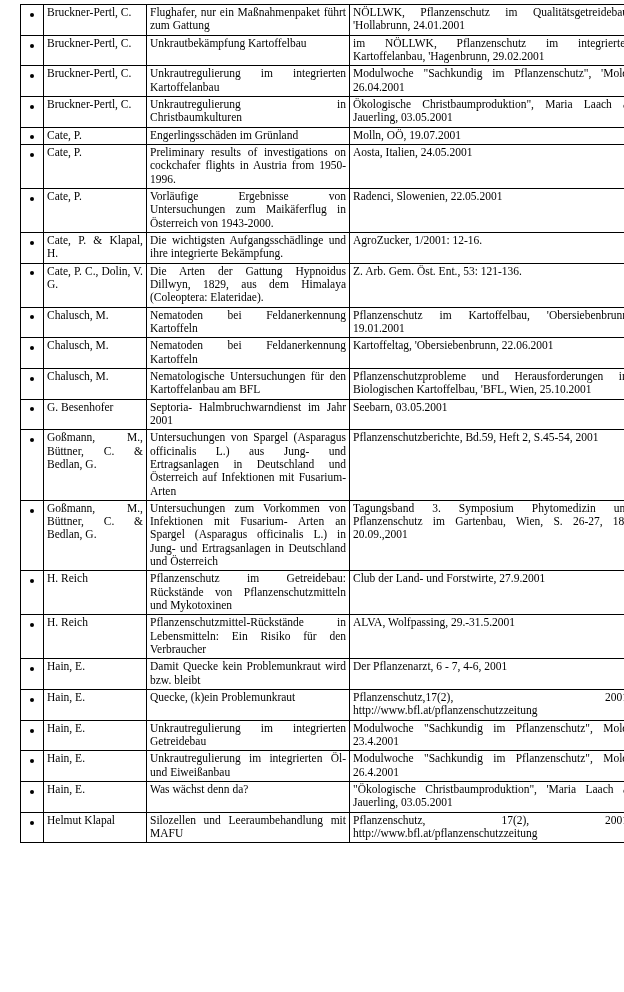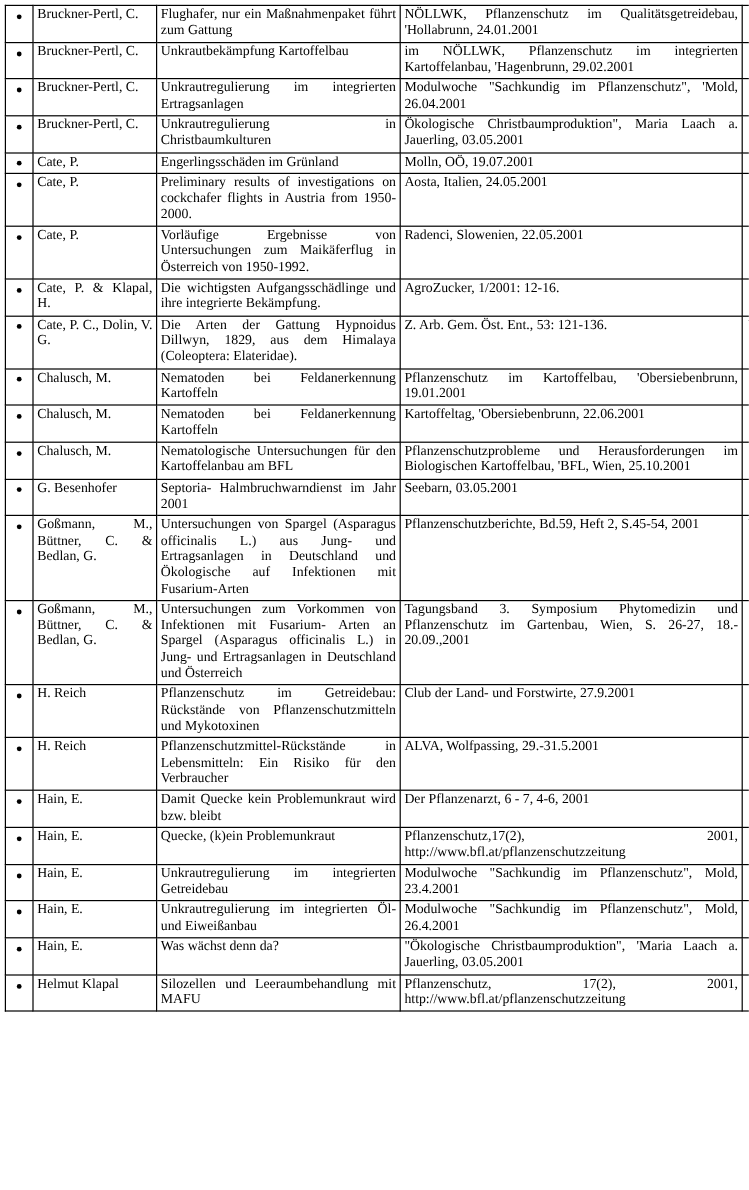--- a/index.html
+++ b/index.html
@@ -8,21 +8,21 @@
     background: #ffffff;
   }
   body {
     width: 624px;
     font-family: "Liberation Serif", serif;
     color: #000000;
   }
   .page {
     width: 624px;
     box-sizing: border-box;
-    padding: 4px 4px 6px 4px;
+    padding: 4px 4px 6px 20px;
   }
   table.biblio {
     border-collapse: collapse;
     width: 616px;
     table-layout: fixed;
   }
   table.biblio td {
     border: 1px solid #000000;
     vertical-align: top;
     padding: 1px 3px 2px 3px;
@@ -80,49 +80,49 @@
       <tr>
         <td class="c-bullet"><span class="bullet-dot"></span></td>
         <td class="c-author just">Bruckner-Pertl, C.</td>
         <td class="c-title just">Unkrautbekämpfung Kartoffelbau</td>
         <td class="c-source just">im  NÖLLWK,  Pflanzenschutz  im  integrierten Kartoffelanbau, 'Hagenbrunn, 29.02.2001</td>
         <td class="c-type">V</td>
       </tr>
       <tr>
         <td class="c-bullet"><span class="bullet-dot"></span></td>
         <td class="c-author just">Bruckner-Pertl, C.</td>
-        <td class="c-title just">Unkrautregulierung im integrierten Ertragsanlagen</td>
+        <td class="c-title just">Unkrautregulierung im integrierten Kartoffelanbau</td>
         <td class="c-source just">Modulwoche      "Sachkundig      im Pflanzenschutz", 'Mold, 26.04.2001</td>
         <td class="c-type">V</td>
       </tr>
       <tr>
         <td class="c-bullet"><span class="bullet-dot"></span></td>
         <td class="c-author just">Bruckner-Pertl, C.</td>
         <td class="c-title just">Unkrautregulierung                  in Christbaumkulturen</td>
         <td class="c-source just">Ökologische      Christbaumproduktion", Maria Laach a. Jauerling, 03.05.2001</td>
         <td class="c-type">V</td>
       </tr>
       <tr>
         <td class="c-bullet"><span class="bullet-dot"></span></td>
         <td class="c-author just">Cate, P.</td>
         <td class="c-title just">Engerlingsschäden im Grünland</td>
         <td class="c-source just">Molln, OÖ, 19.07.2001</td>
         <td class="c-type">V</td>
       </tr>
       <tr>
         <td class="c-bullet"><span class="bullet-dot"></span></td>
         <td class="c-author just">Cate, P.</td>
-        <td class="c-title just">Preliminary          results          of investigations       on       cockchafer flights in Austria from 1950-2000.</td>
+        <td class="c-title just">Preliminary          results          of investigations       on       cockchafer flights in Austria from 1950-1996.</td>
         <td class="c-source just">Aosta, Italien, 24.05.2001</td>
         <td class="c-type">V</td>
       </tr>
       <tr>
         <td class="c-bullet"><span class="bullet-dot"></span></td>
         <td class="c-author just">Cate, P.</td>
-        <td class="c-title just">Vorläufige          Ergebnisse          von Untersuchungen zum Maikäferflug in Österreich von 1950-1992.</td>
+        <td class="c-title just">Vorläufige          Ergebnisse          von Untersuchungen zum Maikäferflug in Österreich von 1943-2000.</td>
         <td class="c-source just">Radenci, Slowenien, 22.05.2001</td>
         <td class="c-type">V</td>
       </tr>
       <tr>
         <td class="c-bullet"><span class="bullet-dot"></span></td>
         <td class="c-author just">Cate, P.   &amp; Klapal, H.</td>
         <td class="c-title just">Die                      wichtigsten Aufgangsschädlinge      und      ihre integrierte Bekämpfung.</td>
         <td class="c-source just">AgroZucker, 1/2001: 12-16.</td>
         <td class="c-type">S</td>
       </tr>
@@ -157,21 +157,21 @@
       <tr>
         <td class="c-bullet"><span class="bullet-dot"></span></td>
         <td class="c-author just">G. Besenhofer</td>
         <td class="c-title just">Septoria- Halmbruchwarndienst      im      Jahr 2001</td>
         <td class="c-source just">Seebarn, 03.05.2001</td>
         <td class="c-type">V</td>
       </tr>
       <tr>
         <td class="c-bullet"><span class="bullet-dot"></span></td>
         <td class="c-author just">Goßmann,   M., Büttner,   C.   &amp; Bedlan, G.</td>
-        <td class="c-title just">Untersuchungen    von    Spargel (Asparagus   officinalis   L.)   aus Jung-   und   Ertragsanlagen   in Deutschland  und  Ökologische  auf Infektionen mit Fusarium-Arten</td>
+        <td class="c-title just">Untersuchungen    von    Spargel (Asparagus   officinalis   L.)   aus Jung-   und   Ertragsanlagen   in Deutschland  und  Österreich  auf Infektionen mit Fusarium-Arten</td>
         <td class="c-source just">Pflanzenschutzberichte,  Bd.59,  Heft  2, S.45-54, 2001</td>
         <td class="c-type">W</td>
       </tr>
       <tr>
         <td class="c-bullet"><span class="bullet-dot"></span></td>
         <td class="c-author just">Goßmann,   M., Büttner,   C.   &amp; Bedlan, G.</td>
         <td class="c-title just">Untersuchungen zum Vorkommen von  Infektionen  mit  Fusarium- Arten   an   Spargel   (Asparagus officinalis   L.)   in   Jung-   und Ertragsanlagen   in   Deutschland und Österreich</td>
         <td class="c-source just">Tagungsband       3.       Symposium Phytomedizin     und     Pflanzenschutz     im Gartenbau,   Wien,   S.   26-27,   18.- 20.09.,2001</td>
         <td class="c-type">S</td>
       </tr>

